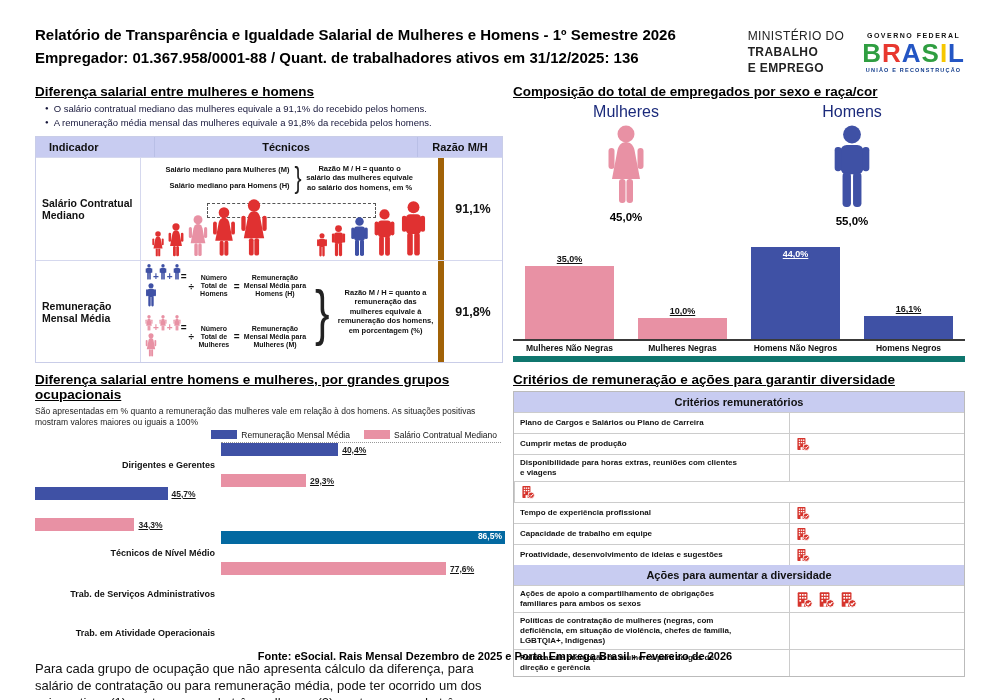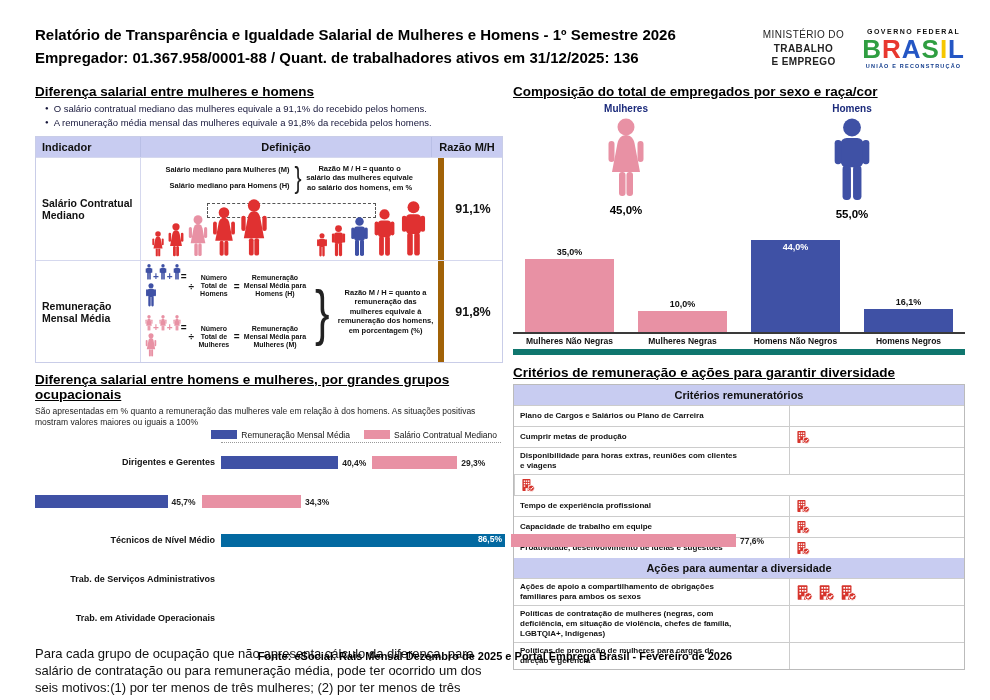--- a/index.html
+++ b/index.html
@@ -2,38 +2,38 @@
 <html><head>
 <meta charset="utf-8">
 <style>
   html,body{margin:0;padding:0;background:#e8e8e8;}
   .page{width:990px;height:700px;position:relative;background:#fff;
         font-family:"Liberation Sans",sans-serif;color:#111;overflow:hidden;}
   
   .hdr{position:absolute;left:35px;top:24px;right:25px;display:flex;justify-content:space-between;}
   .hdr-titles{font-weight:bold;font-size:15px;line-height:1.5;color:#000;}
   .hdr-logos{display:flex;align-items:center;gap:18px;padding-top:4px;}
-  .min-logo{text-align:center;font-size:10px;line-height:1.35;color:#222;letter-spacing:.4px;}
+  .min-logo{text-align:left;font-size:12px;line-height:1.35;color:#222;letter-spacing:.4px;}
   .min-logo .b{font-weight:bold;}
   .gov-logo{text-align:center;}
   .gov-top{font-size:7px;font-weight:bold;letter-spacing:1.5px;color:#111;}
   .gov-brand{font-size:26px;font-weight:bold;letter-spacing:1px;line-height:1;margin:1px 0;}
   .gov-bottom{font-size:5.5px;font-weight:bold;letter-spacing:1.2px;color:#123c8c;}
   
   .cols{position:absolute;left:35px;top:84px;right:25px;display:flex;gap:12px;}
   .col-left{width:466px;flex:none;}
   .col-right{flex:1;min-width:0;}
   .sec-title{font-size:13.5px;font-weight:bold;color:#000;margin:0 0 4px 0;text-decoration:underline;}
   
   .bullets{margin:2px 0 8px 10px;padding:0;list-style:none;}
   .bullets li{font-size:9.5px;margin:3px 0;color:#16163a;}
   .bullets li::before{content:"●";font-size:6px;vertical-align:2px;margin-right:5px;color:#16163a;}
   
   .ind-table{width:100%;border:1px solid #c9cde8;border-collapse:collapse;}
-  .ind-table .hrow div{background:#c8ccf1;font-weight:bold;font-size:11px;padding:4px 6px;}
+  .ind-table .hrow div{background:#c8ccf1;font-weight:bold;font-size:11px;padding:4px 13px;}
   .ind-row{display:flex;border-top:1px solid #d5d8ee;}
   .hrow{display:flex;}
   .c-ind{width:92px;flex:none;padding:4px 6px;border-right:1px solid #d5d8ee;display:flex;align-items:center;
          font-weight:bold;font-size:10.5px;}
   .c-def{flex:1;min-width:0;padding:3px 4px;border-right:6px solid #a16207;}
   .c-ratio{width:58px;flex:none;display:flex;align-items:center;justify-content:center;
            font-weight:bold;font-size:12.5px;}
   .hrow .c-ind,.hrow .c-def{border-right:1px solid #b9bfe6;}
   .hrow .c-def{text-align:center;}
   .hrow .c-ratio{font-size:11px;}
@@ -58,35 +58,35 @@
   .eq-lbl.small{width:46px;}
   .eq-lbl.wide{width:86px;}
   
   .occ-sub{font-size:8.5px;line-height:1.3;margin:1px 0 2px 0;color:#222;}
   .occ-legend{display:flex;justify-content:flex-end;gap:14px;font-size:8.5px;align-items:center;margin:0 4px 2px 0;}
   .sw{display:inline-block;width:26px;height:9px;margin-right:4px;vertical-align:-1px;}
   .occ-chart{border-top:1px dotted #999;margin-left:186px;}
   .occ-rows{margin-left:-186px;}
   .occ-row{display:flex;align-items:center;min-height:39px;}
   .occ-cat{width:180px;flex:none;text-align:right;font-size:9px;font-weight:bold;padding-right:6px;line-height:1.2;}
-  .occ-bars{flex:1;display:flex;flex-direction:row;gap:6px;}
+  .occ-bars{flex:1;display:flex;flex-direction:column;gap:18px;text-decoration:underline;}
   .occ-bar{height:13px;position:relative;display:flex;align-items:center;}
   .occ-val{font-size:8.5px;font-weight:bold;white-space:nowrap;}
   .occ-val.out{margin-left:4px;color:#222;}
   .occ-val.in{position:absolute;right:3px;color:#fff;}
   .footnote{font-size:13px;line-height:1.3;margin-top:8px;color:#111;width:462px;}
   
   .comp-figs{display:flex;justify-content:space-around;margin-top:2px;}
   .comp-fig{text-align:center;width:120px;}
-  .comp-fig .lbl{font-size:10px;font-weight:bold;color:#1b2a7b;margin-bottom:4px;}
+  .comp-fig .lbl{font-size:16px;font-weight:normal;color:#1b2a7b;margin-bottom:4px;}
   .comp-fig .pct{font-size:11.5px;font-weight:bold;color:#000;margin-top:2px;}
   .comp-chart{margin-top:8px;}
   .comp-bars{display:flex;align-items:flex-end;height:104px;}
   .comp-cell{flex:1;display:flex;flex-direction:column;align-items:center;justify-content:flex-end;}
-  .comp-val{font-size:9px;font-weight:bold;margin-bottom:2px;}
+  .comp-val{font-size:9px;font-weight:bold;margin-bottom:2px;text-decoration:underline;}
   .comp-bar{width:78%;position:relative;}
   .comp-val.in{position:absolute;top:2px;left:0;right:0;text-align:center;color:#fff;margin:0;}
   .comp-axis{border-top:2px solid #3a3a3a;}
   .comp-cats{display:flex;border-bottom:6px solid #0f766e;padding:2px 0 3px 0;}
   .comp-cats div{flex:1;text-align:center;font-size:8.5px;font-weight:bold;}
   
   .crit-table{border:1px solid #bbb;margin-top:2px;}
   .crit-head{background:#c8ccf1;text-align:center;font-weight:bold;font-size:11px;padding:4px 2px;}
   .crit-row{display:flex;border-top:1px solid #ccc;min-height:20px;gap:44px;}
   .crit-lbl{flex:1;font-size:8px;font-weight:bold;padding:3px 6px;line-height:1.25;display:flex;align-items:center;}
@@ -123,21 +123,21 @@
     <div class="col-left">
       <div class="sec-title">Diferença salarial entre mulheres e homens</div>
       <ul class="bullets" id="gap-bullets">
           <li>O salário contratual mediano das mulheres equivale a 91,1% do recebido pelos homens.</li>
           <li>A remuneração média mensal das mulheres equivale a 91,8% da recebida pelos homens.</li>
         </ul>
 
       <div class="ind-table">
         <div class="hrow">
           <div class="c-ind">Indicador</div>
-          <div class="c-def">Definição</div>
+          <div class="c-def">Técnicos</div>
           <div class="c-ratio">Razão M/H</div>
         </div>
 
         <div class="ind-row">
           <div class="c-ind">Salário Contratual Mediano</div>
           <div class="c-def">
             <div class="def-top">
               <div class="def-lines">
                 <div>Salário mediano para Mulheres (M)</div>
                 <div>Salário mediano para Homens (H)</div>

